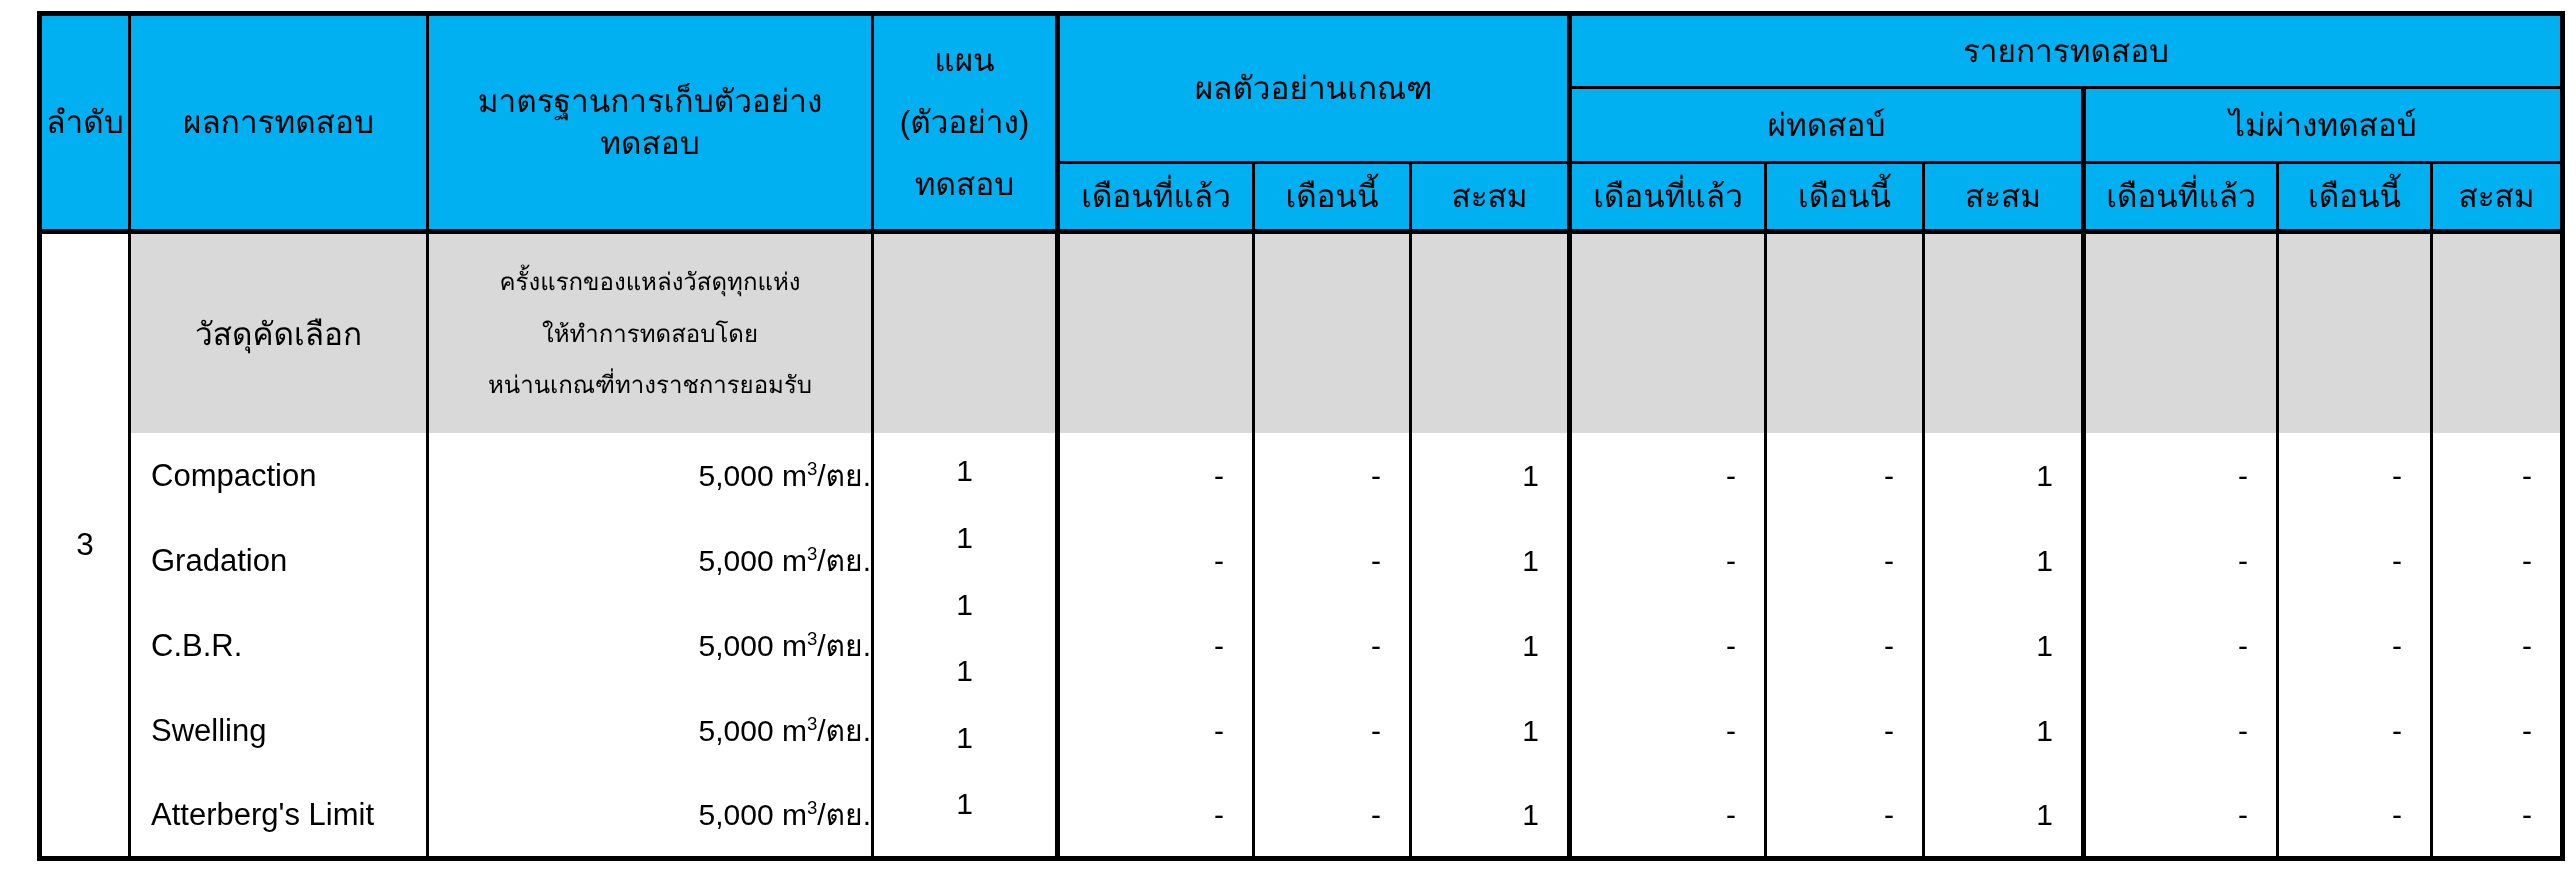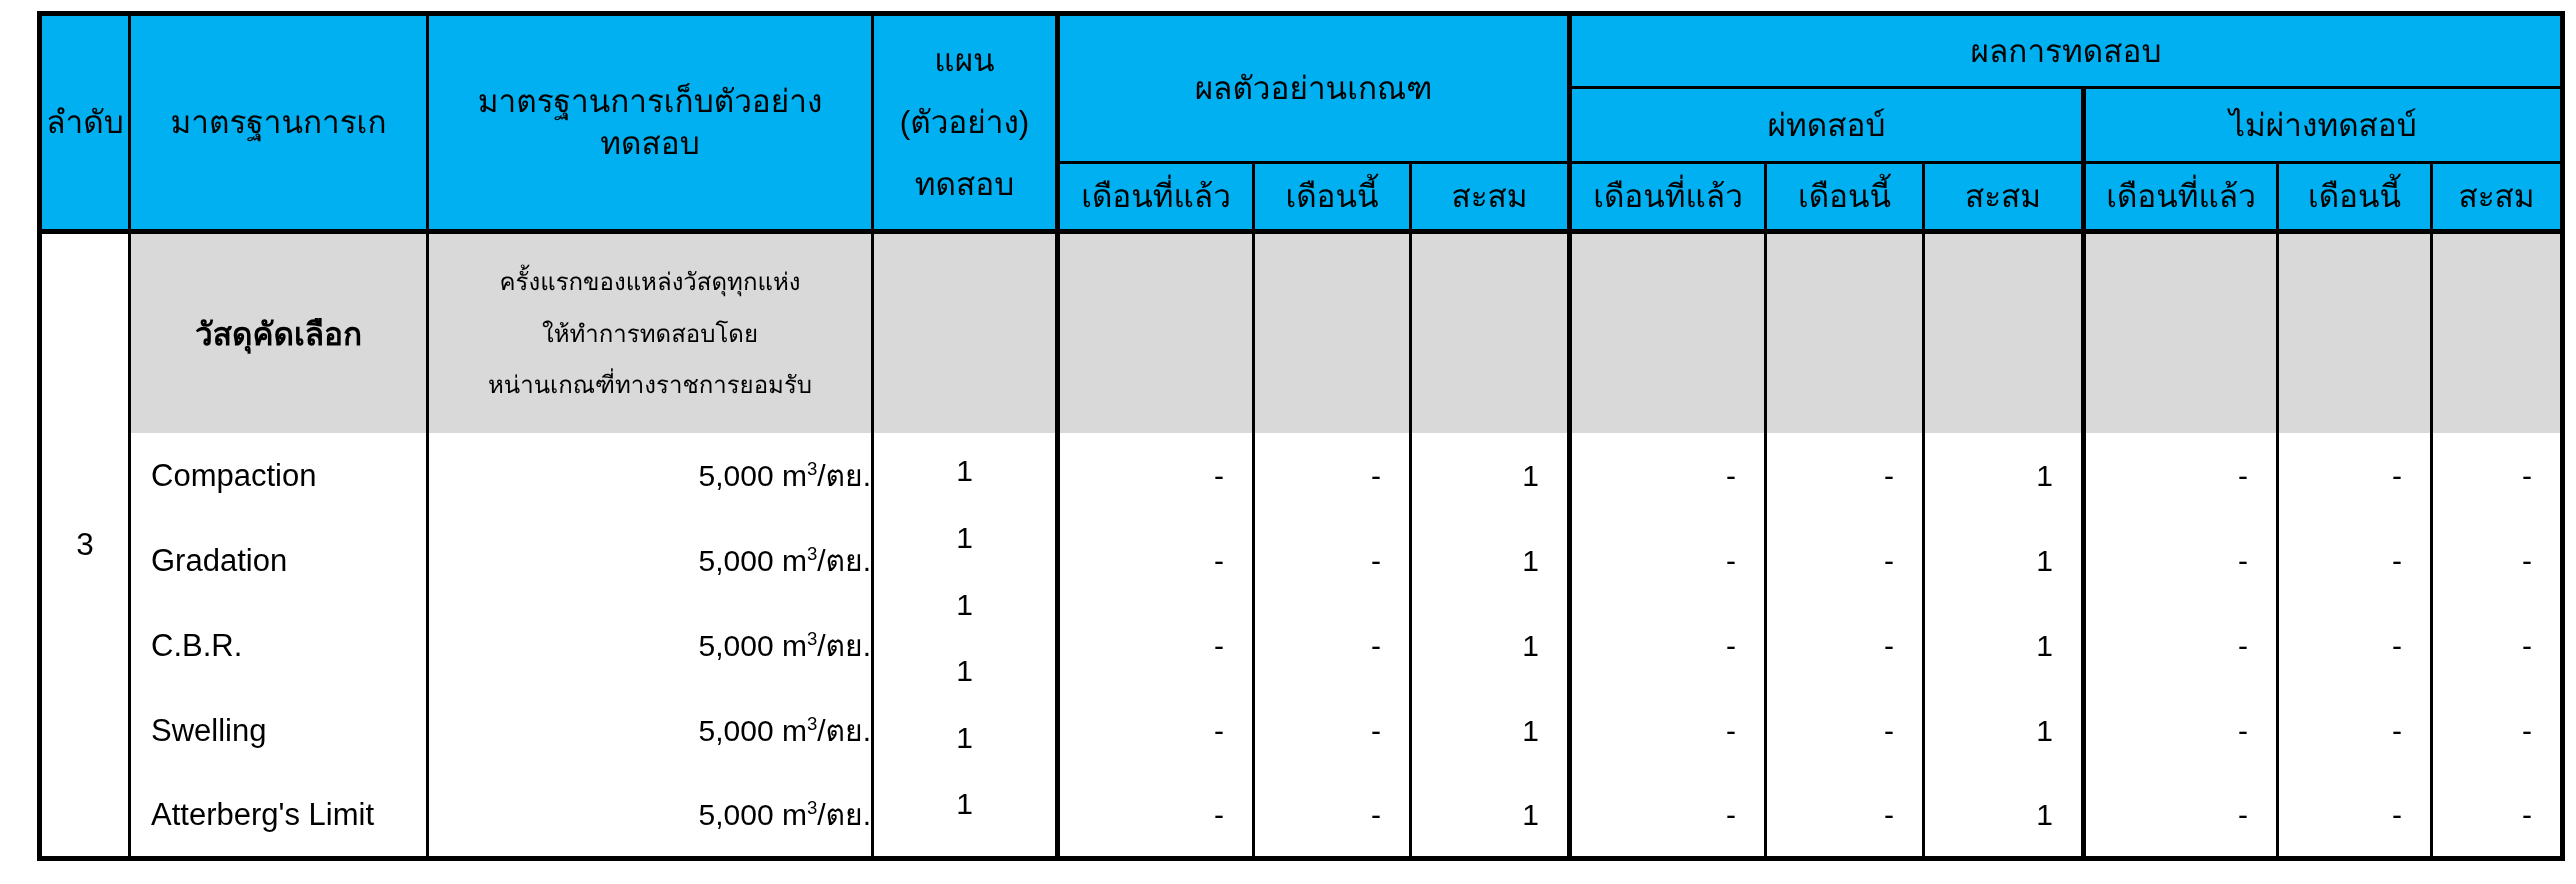--- a/index.html
+++ b/index.html
@@ -45,21 +45,21 @@
     font-size:30px;
     vertical-align:middle;
   }
   tbody tr.gray-row td.gray{background:var(--gray-bg);}
   td.order-cell{
     background:var(--body-bg);
     text-align:center;font-size:31.5px;vertical-align:middle;
   }
   td.material-cell{
     background:var(--gray-bg);
-    text-align:center;font-weight:bold;font-size:31.5px;
+    text-align:center;font-weight:normal;font-size:31.5px;
   }
   td.std-note-cell{
     background:var(--gray-bg);
     text-align:center;line-height:2.15;font-size:24px;
   }
   td.name-cell{text-align:left;padding-left:20px;font-size:31px;}
   td.std-cell{text-align:right;font-size:30px;}
   td.val-cell{text-align:right;padding-right:28px;font-size:30px;}
   td.plan-cell{text-align:center;font-size:30px;}
   .plan-body-flex{
@@ -88,34 +88,34 @@
     <col style="width:196px">
       <col style="width:158px">
       <col style="width:160px">
     <col style="width:194px">
       <col style="width:154px">
       <col style="width:131px">
   </colgroup>
   <thead>
     <tr class="hr1">
       <th rowspan="3" class="hb">ลำดับ</th>
-      <th rowspan="3" class="hb">มาตรฐานการเก</th>
+      <th rowspan="3" class="hb">ผลการทดสอบ</th>
       <th rowspan="3" class="hb">
         <div>มาตรฐานการเก็บตัวอย่าง</div>
         <div>ทดสอบ</div>
       </th>
       <th rowspan="3" class="hb">
         <div class="plan-head-flex">
           <div>แผน</div>
           <div>(ตัวอย่าง)</div>
           <div>ทดสอบ</div>
         </div>
       </th>
       <th colspan="3" rowspan="2" class="bl-thick">ผลตัวอย่านเกณฑ</th>
-      <th colspan="6" class="bl-thick">ผลการทดสอบ</th>
+      <th colspan="6" class="bl-thick">รายการทดสอบ</th>
     </tr>
     <tr class="hr2">
       <th colspan="3" class="bl-thick">ผ่ทดสอบ์</th>
       <th colspan="3" class="bl-thick">ไม่ผ่างทดสอบ์</th>
     </tr>
     <tr class="hr3">
       <th class="hb bl-thick">เดือนที่แล้ว</th>
       <th class="hb">เดือนนี้</th>
       <th class="hb">สะสม</th>
       <th class="hb bl-thick">เดือนที่แล้ว</th>

